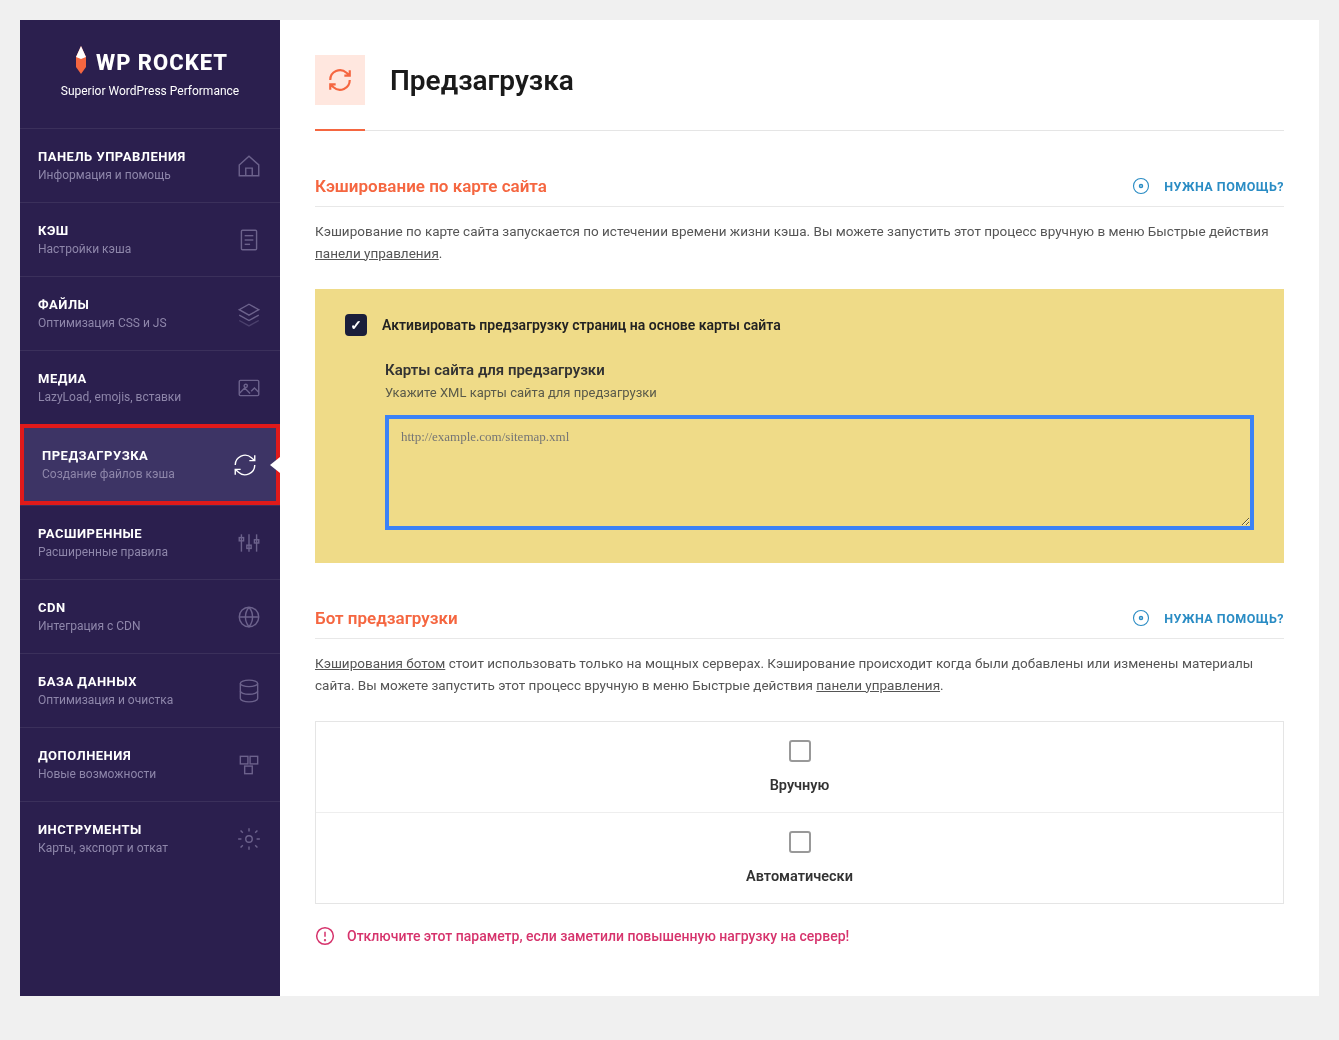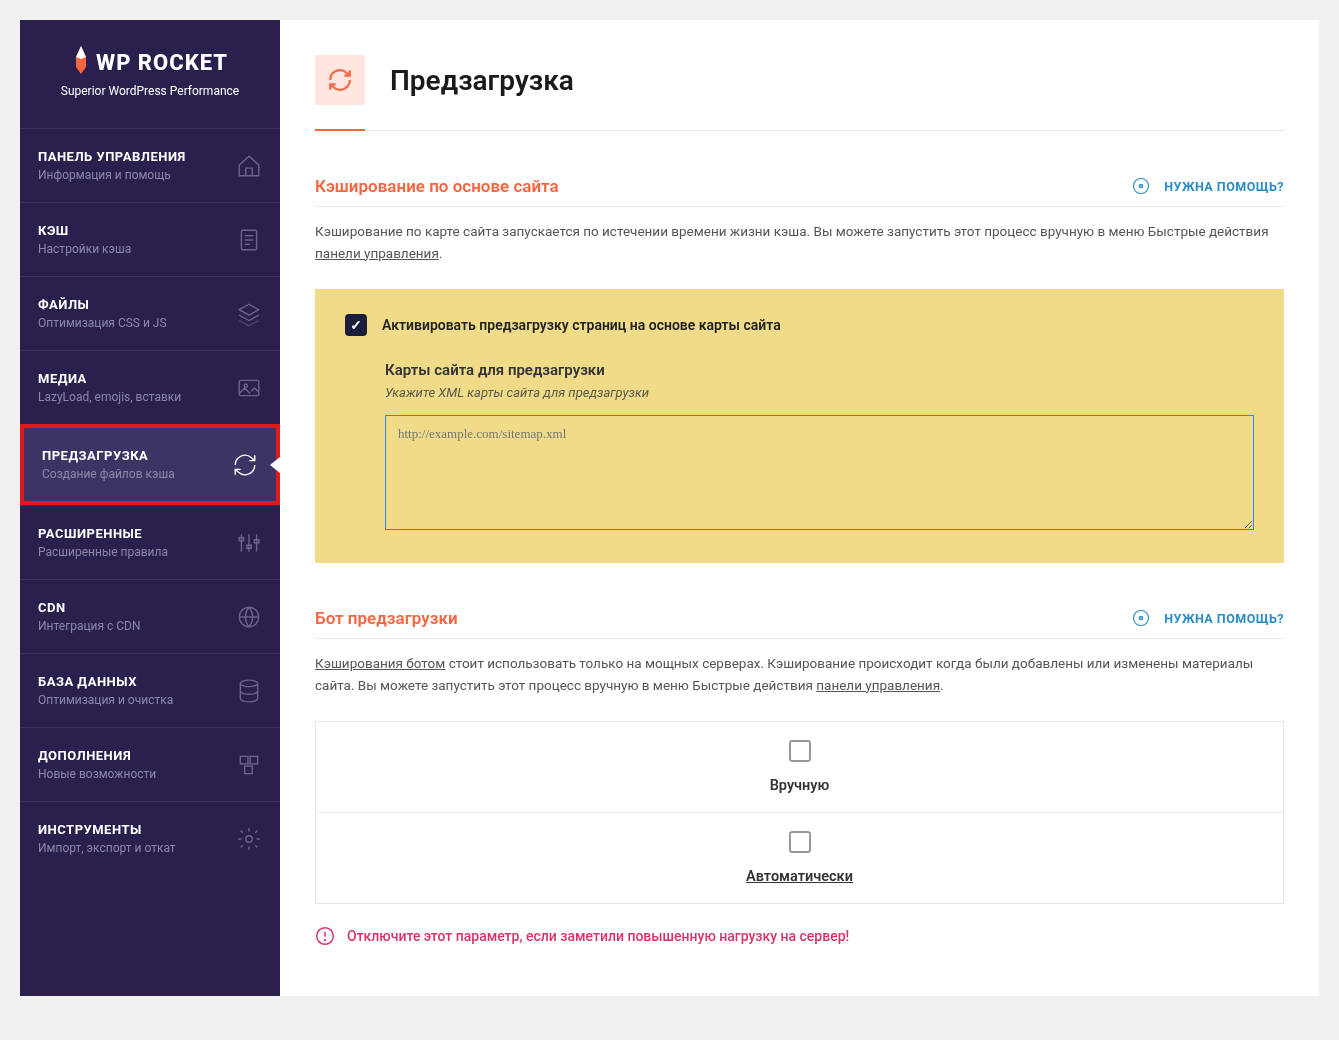--- a/index.html
+++ b/index.html
@@ -196,50 +196,49 @@
   .sub-block {
     margin-left: 40px;
     margin-top: 25px;
   }
   .sub-title {
     font-weight: 600;
     font-size: 15px;
     color:#333;
   }
   .sub-desc {
-    font-style: italic;
     color: #5a5a4a;
     font-size: 13px;
     margin-top: 6px;
   }
   .sitemap-textarea {
     width: 100%;
     height: 115px;
     margin-top: 15px;
-    border: 1px solid #3b82f6;
+    border: 4px solid #3b82f6;
     padding: 10px 12px;
     font-family: Georgia, serif;
     font-size: 13px;
     color:#888;
     background:#efdb88;
     resize: vertical;
   }
   
   .option-list {
     border:1px solid #e5e5e5;
     margin-top:25px;
   }
   .option-row {
     display:flex;
     align-items:center;
     gap:15px;
     padding:18px 20px;
     flex-direction:column;
   }
-  .option-row + .option-row { border-top:1px solid #eee;text-decoration:underline; }
+  .option-row + .option-row { border-top:1px solid #eee; }
   .cb-empty{
     width:22px;height:22px;
     border:2px solid #999;
     border-radius:3px;
     cursor:pointer;
     flex-shrink:0;
   }
   .option-label{ font-weight:600; font-size:14.5px; color:#333;}
   
   .warning {
@@ -365,21 +364,21 @@
           </div>
           <svg class="nav-icon" viewBox="0 0 24 24">
             <rect x="4" y="4" width="7" height="7"></rect>
             <rect x="13" y="4" width="7" height="7"></rect>
             <rect x="8" y="13" width="7" height="7"></rect>
           </svg>
         </div>
         <div class="nav-item">
           <div class="nav-text-group">
             <div class="nav-title">ИНСТРУМЕНТЫ</div>
-            <div class="nav-sub">Импорт, экспорт и откат</div>
+            <div class="nav-sub">Карты, экспорт и откат</div>
           </div>
           <svg class="nav-icon" viewBox="0 0 24 24">
             <circle cx="12" cy="12" r="3"></circle>
             <path d="M12 2v3M12 19v3M4.2 4.2l2.1 2.1M17.7 17.7l2.1 2.1M2 12h3M19 12h3M4.2 19.8l2.1-2.1M17.7 6.3l2.1-2.1"></path>
           </svg>
         </div>
       </nav>
   </aside>
 
   <main class="main">
@@ -387,21 +386,21 @@
       <div class="page-icon-box">
         <svg width="26" height="26" viewBox="0 0 24 24">
             <path d="M3 12a9 9 0 0 1 15-6.7L21 8M21 3v5h-5M21 12a9 9 0 0 1-15 6.7L3 16M3 21v-5h5"></path>
           </svg>
       </div>
       <h1 class="page-title">Предзагрузка</h1>
     </div>
 
     <section class="section">
       <div class="section-head">
-        <h2 class="section-title">Кэширование по основе сайта</h2>
+        <h2 class="section-title">Кэширование по карте сайта</h2>
         <div class="help-link">
           <svg width="18" height="18" viewBox="0 0 24 24">
               <circle cx="12" cy="12" r="10"></circle>
               <circle cx="12" cy="12" r="2" stroke-width="2"></circle>
             </svg>
           <span>НУЖНА ПОМОЩЬ?</span>
         </div>
       </div>
       <p class="section-desc">
         <span>Кэширование по карте сайта запускается по истечении времени жизни кэша. Вы можете запустить этот процесс вручную в меню Быстрые действия </span><span class="u">панели управления</span><span>.</span>

